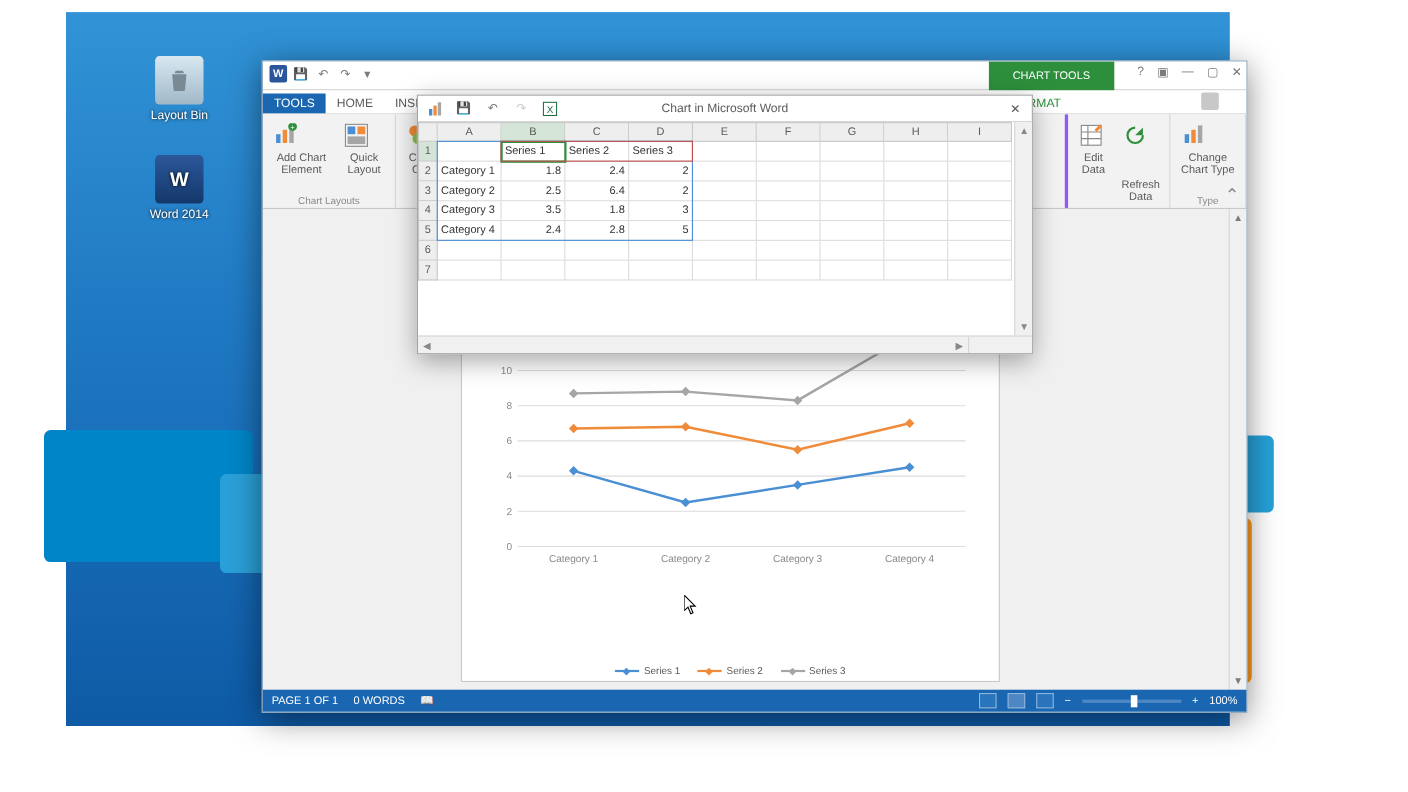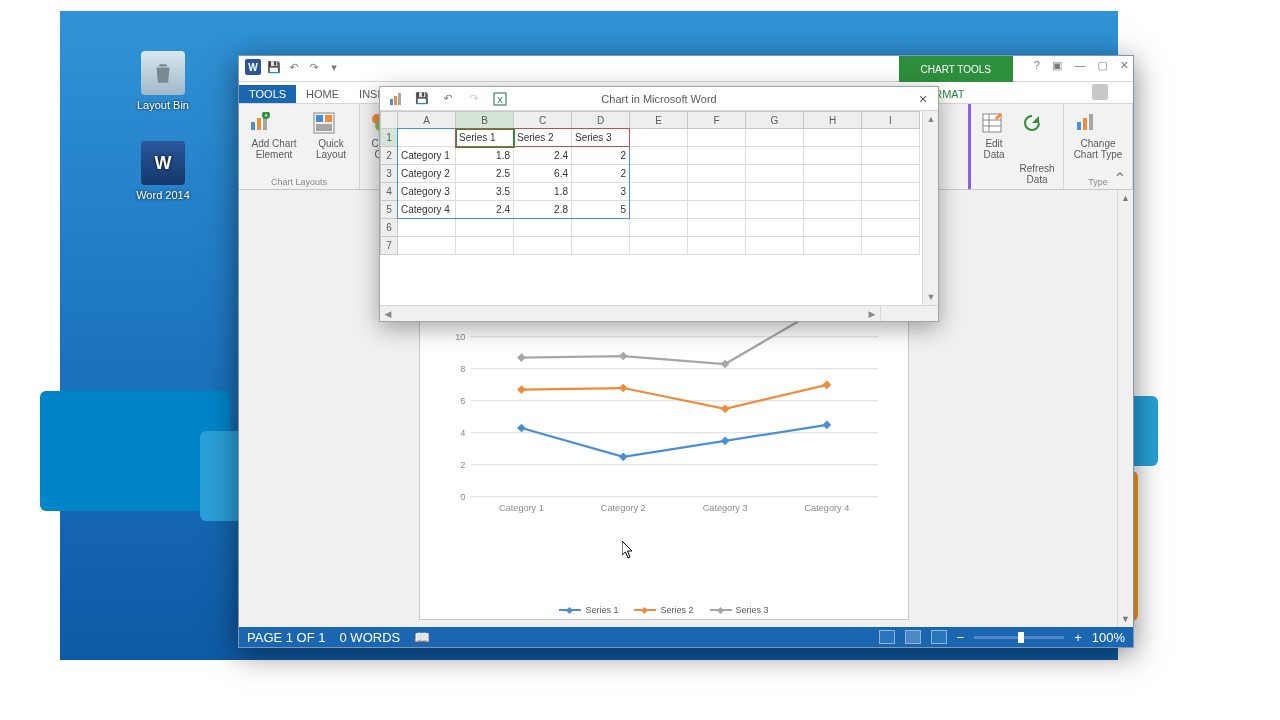--- a/index.html
+++ b/index.html
@@ -68,21 +68,21 @@
   .cell{width:58px;height:18px;border:1px solid #dcdcdc;border-top:none;border-left:none;font-size:10px;padding:0 3px;line-height:17px;text-align:right;color:#333;}
   .cell.txt{text-align:left;}
   .ds-row{display:flex;}
   .sel-box{position:absolute;border:2px solid #2d8f3c;}
   .data-outline{position:absolute;border:1px solid #4a8fd4;}
   .ds-vs{position:absolute;right:0;top:24px;bottom:16px;width:16px;background:#f0f0f0;border-left:1px solid #d6d6d6;}
   .ds-hs{position:absolute;bottom:0;left:0;right:0;height:16px;background:#f0f0f0;border-top:1px solid #d6d6d6;display:flex;}
   .ds-hs .track{flex:1;}
   .ds-hs .cap{width:58px;border-left:1px solid #d6d6d6;}
   .ds-hs .arr,.ds-vs .arr{width:16px;height:16px;display:flex;align-items:center;justify-content:center;color:#888;font-size:9px;}
-  .statusbar{position:absolute;bottom:0;left:0;right:0;height:20px;background:#1a66b1;color:#fff;font-size:13px;display:flex;align-items:center;padding:0 8px;gap:14px;}
+  .statusbar{position:absolute;bottom:0;left:0;right:0;height:20px;background:#1a66b1;color:#fff;font-size:10px;display:flex;align-items:center;padding:0 8px;gap:14px;}
   .statusbar .r{margin-left:auto;display:flex;align-items:center;gap:10px;}
   .zoomtrack{width:90px;height:3px;background:#4d88c4;position:relative;}
   .zoomth{position:absolute;left:44px;top:-4px;width:6px;height:11px;background:#fff;}
   .viewbtn{width:16px;height:14px;border:1px solid #8cb4dc;background:#2974bb;}
   .cursor{position:absolute;left:562px;top:530px;width:12px;height:18px;pointer-events:none;}
 </style>
 </head>
 <body>
 
 <div class="screen">

